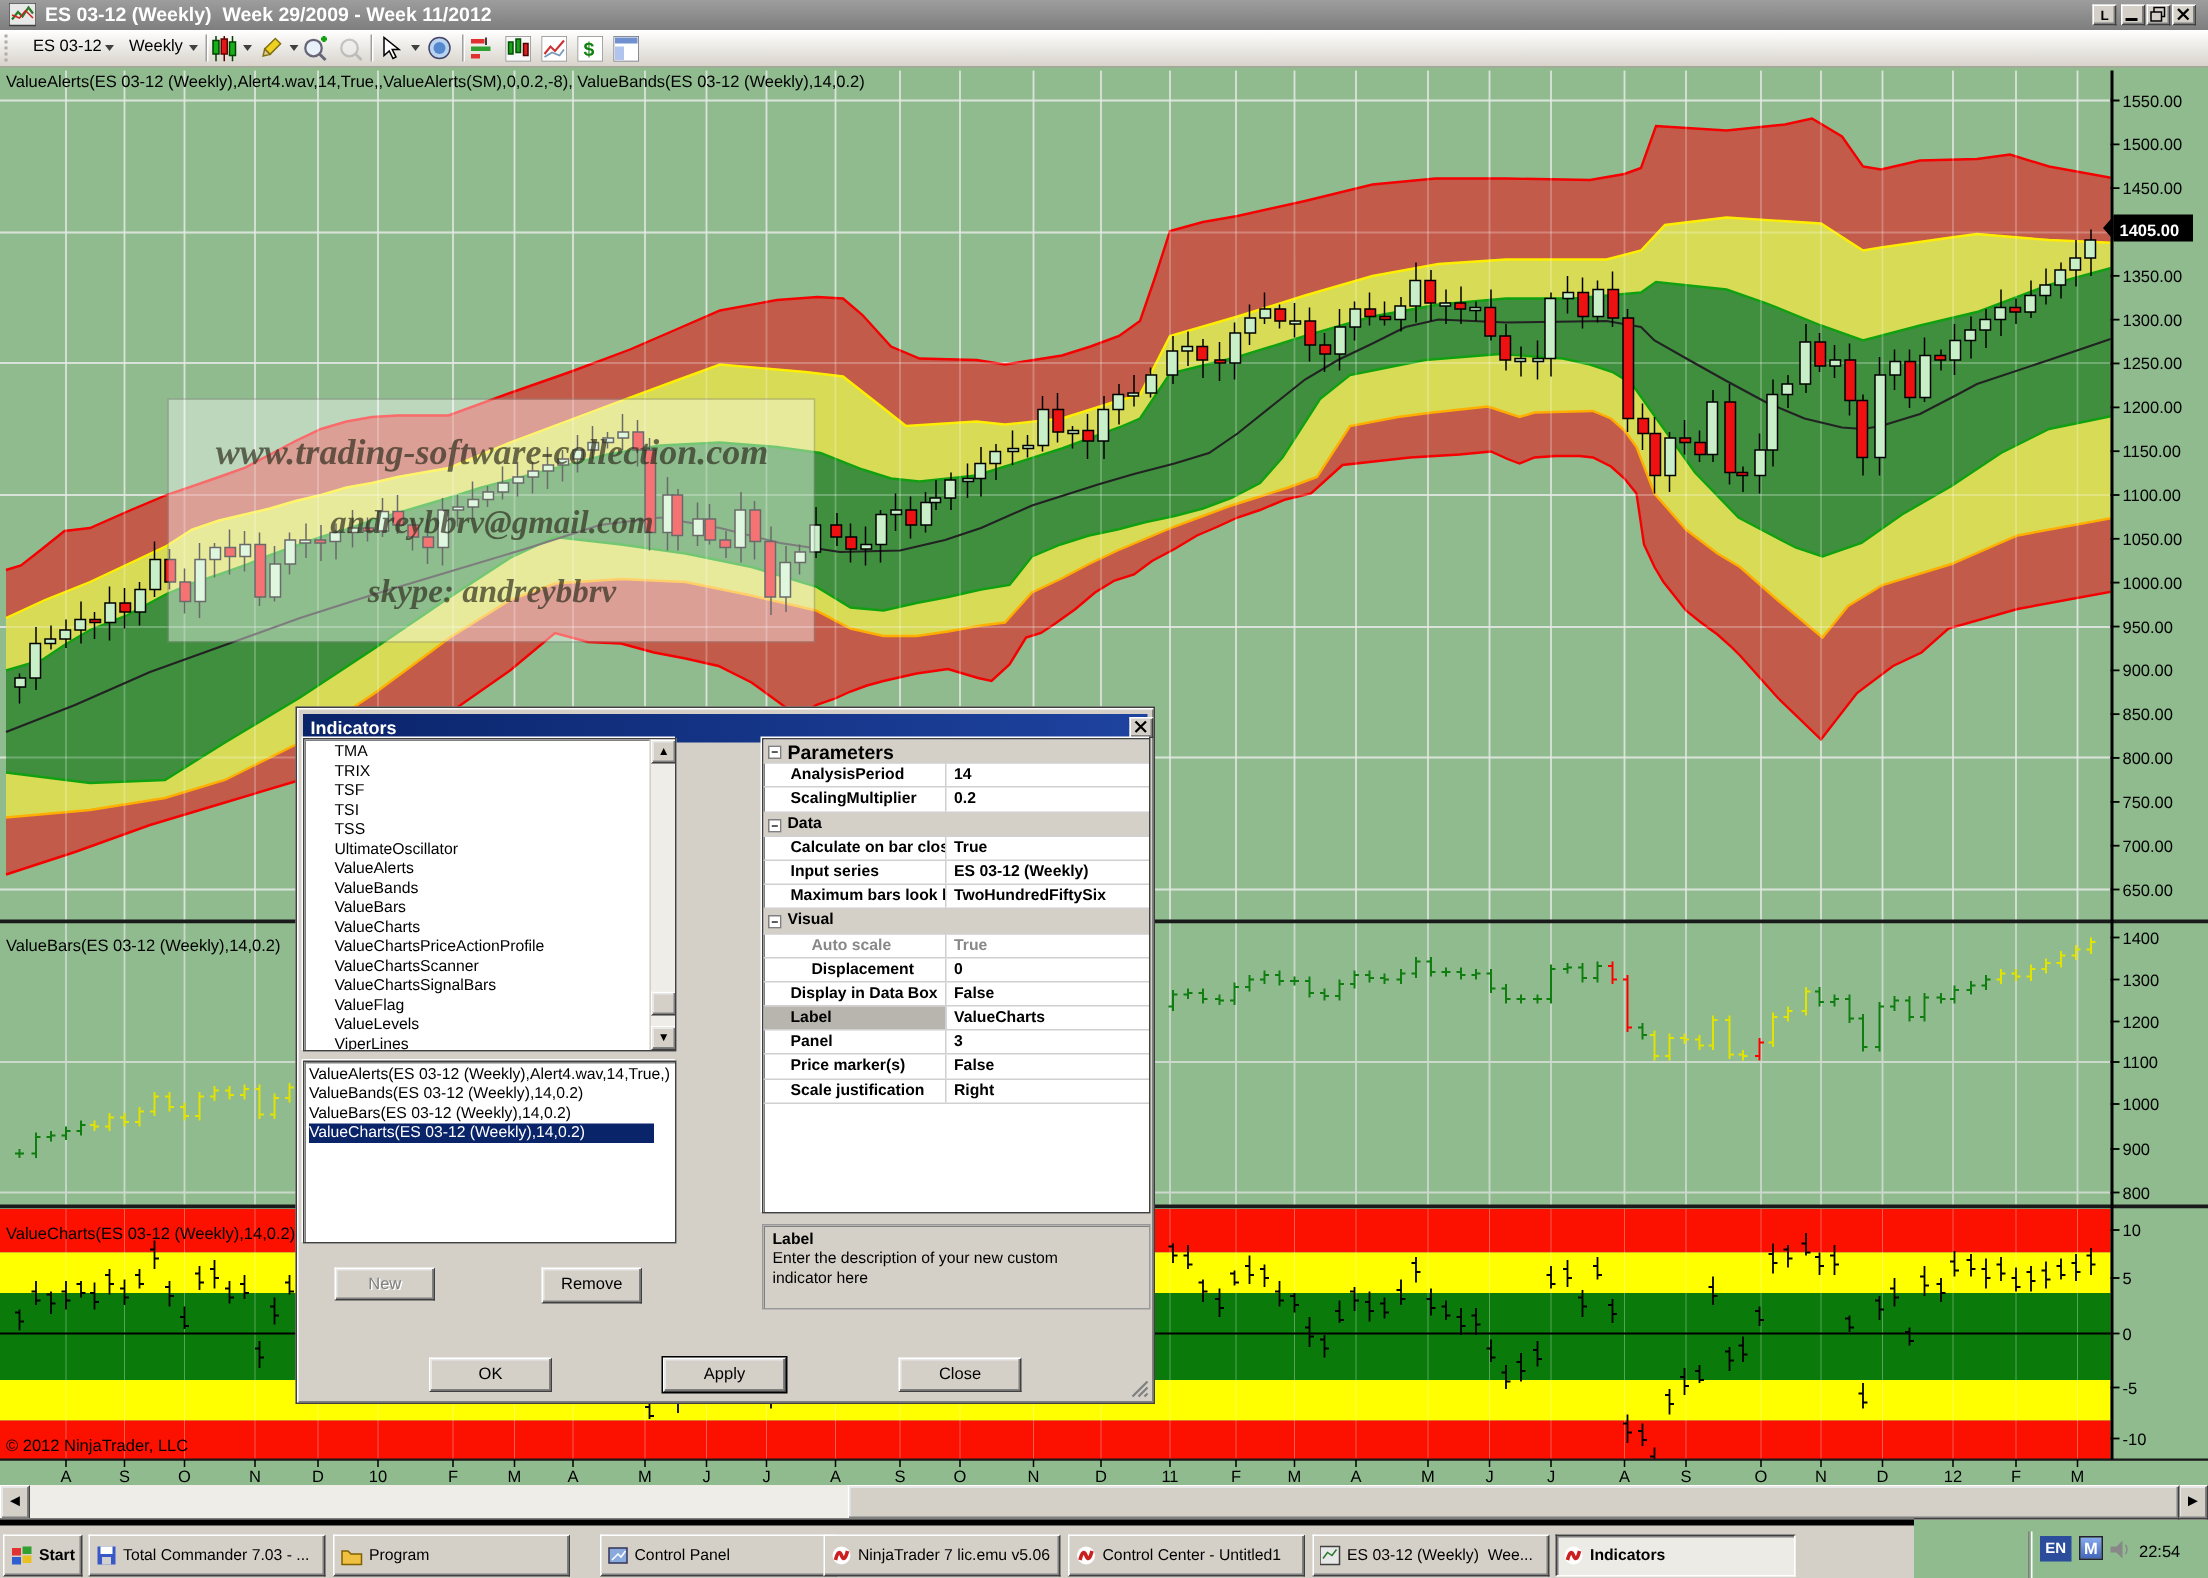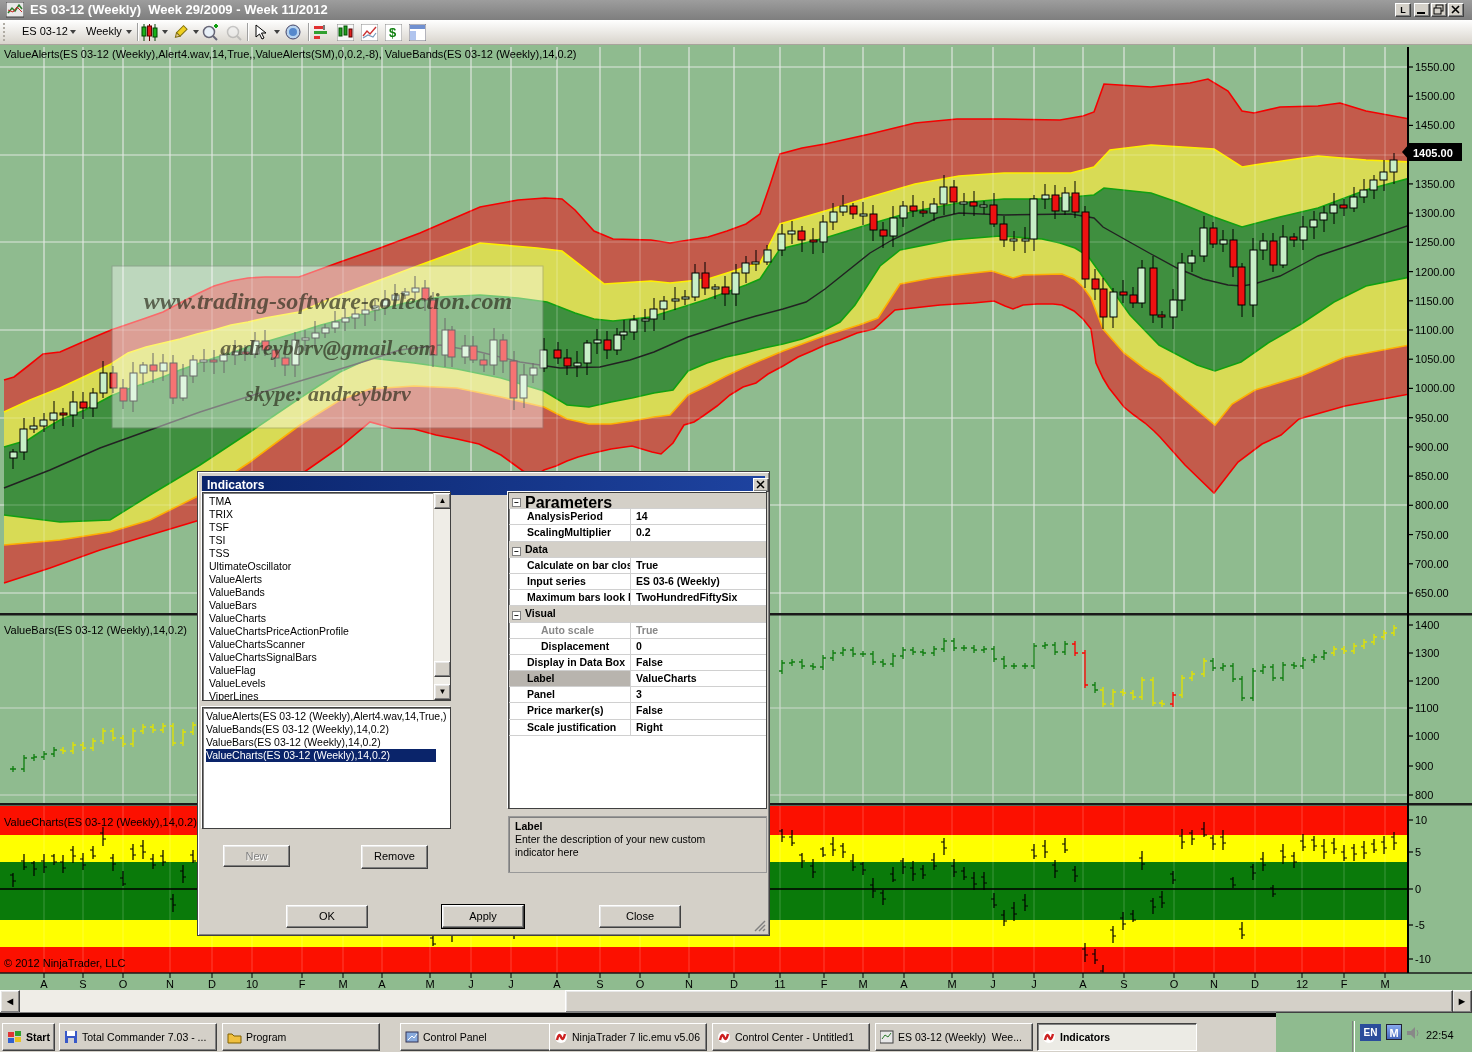--- a/index.html
+++ b/index.html
@@ -866,57 +866,57 @@
   <div class="btn" style="left:565px;top:0;width:888px;height:23px"></div>
 </div>
 
 <div class="dlg">
  <div class="dlgtitle">Indicators
    <div class="winbtn" style="left:551px;top:2px;width:16px;height:14px"><svg width="14" height="12">
           <path d="M3,2 L10,9 M10,2 L3,9" stroke="#000" stroke-width="1.5"></path>
         </svg></div>
  </div>
  <div class="lb" style="left:4px;top:20px;width:249px;height:209px">
-  <div style="padding:2px 0 0 6px">TMA<br>TRIX<br>TSF<br>TSI<br>TSS<br>UltimateOscillator<br>ValueAlerts<br>ValueBands<br>ValueBars<br>ValueCharts<br>ValueChartsPriceActionProfile<br>ValueChartsScanner<br>ValueChartsSignalBars<br>ValueFlag<br>ValueLevels<br>ViperLines</div>
+  <div style="padding:2px 0 0 20px">TMA<br>TRIX<br>TSF<br>TSI<br>TSS<br>UltimateOscillator<br>ValueAlerts<br>ValueBands<br>ValueBars<br>ValueCharts<br>ValueChartsPriceActionProfile<br>ValueChartsScanner<br>ValueChartsSignalBars<br>ValueFlag<br>ValueLevels<br>ViperLines</div>
   <div style="position:absolute;right:0;top:0;width:17px;height:100%;background:#efede7;border-left:1px solid #d4d0c8">
     <div class="btn" style="left:0;top:0;width:17px;height:16px;font-size:8px;line-height:14px">▲</div>
     <div class="btn" style="left:0;bottom:0;top:auto;width:17px;height:16px;font-size:8px;line-height:14px">▼</div>
     <div class="btn" style="left:0;top:168px;width:17px;height:16px"></div>
   </div>
  </div>
  <div class="lb" style="left:4px;top:235px;width:249px;height:122px">
   <div style="padding:2px 0 0 3px">ValueAlerts(ES 03-12 (Weekly),Alert4.wav,14,True,)<br>ValueBands(ES 03-12 (Weekly),14,0.2)<br>ValueBars(ES 03-12 (Weekly),14,0.2)<br><span style="display:block;background:#0a246a;color:#fff;width:230px">ValueCharts(ES 03-12 (Weekly),14,0.2)</span></div>
  </div>
  <div class="btn" style="left:25px;top:373px;width:67px;height:22px;line-height:20px;color:#808080;text-shadow:1px 1px 0 #fff">New</div>
  <div class="btn" style="left:163px;top:373px;width:67px;height:24px;line-height:20px">Remove</div>
 
  <div class="lb" style="left:310px;top:20px;width:259px;height:317px;line-height:normal">
   <div class="grow gh">
         <div style="width:16px;padding:2px 0 0 3px"><span style="display:inline-block;width:9px;height:9px;border:1px solid #808080;font-size:8px;line-height:7px;text-align:center;background:#fff">−</span></div>
-        <div style="padding-top:1px;font-size:16px">Parameters</div>
+        <div style="padding-top:1px;font-size:13px">Parameters</div>
       </div>
   <div class="grow">
         <div class="gl" style="padding-left:18px">AnalysisPeriod</div>
         <div class="gv">14</div>
       </div>
   <div class="grow">
         <div class="gl" style="padding-left:18px">ScalingMultiplier</div>
         <div class="gv">0.2</div>
       </div>
   <div class="grow gh">
         <div style="width:16px;padding:2px 0 0 3px"><span style="display:inline-block;width:9px;height:9px;border:1px solid #808080;font-size:8px;line-height:7px;text-align:center;background:#fff">−</span></div>
         <div style="padding-top:1px;font-size:10.5px">Data</div>
       </div>
   <div class="grow">
         <div class="gl" style="padding-left:18px">Calculate on bar close</div>
         <div class="gv">True</div>
       </div>
   <div class="grow">
         <div class="gl" style="padding-left:18px">Input series</div>
-        <div class="gv">ES 03-6 (Weekly)</div>
+        <div class="gv">ES 03-12 (Weekly)</div>
       </div>
   <div class="grow">
         <div class="gl" style="padding-left:18px">Maximum bars look ba</div>
         <div class="gv">TwoHundredFiftySix</div>
       </div>
   <div class="grow gh">
         <div style="width:16px;padding:2px 0 0 3px"><span style="display:inline-block;width:9px;height:9px;border:1px solid #808080;font-size:8px;line-height:7px;text-align:center;background:#fff">−</span></div>
         <div style="padding-top:1px;font-size:10.5px">Visual</div>
       </div>
   <div class="grow">

